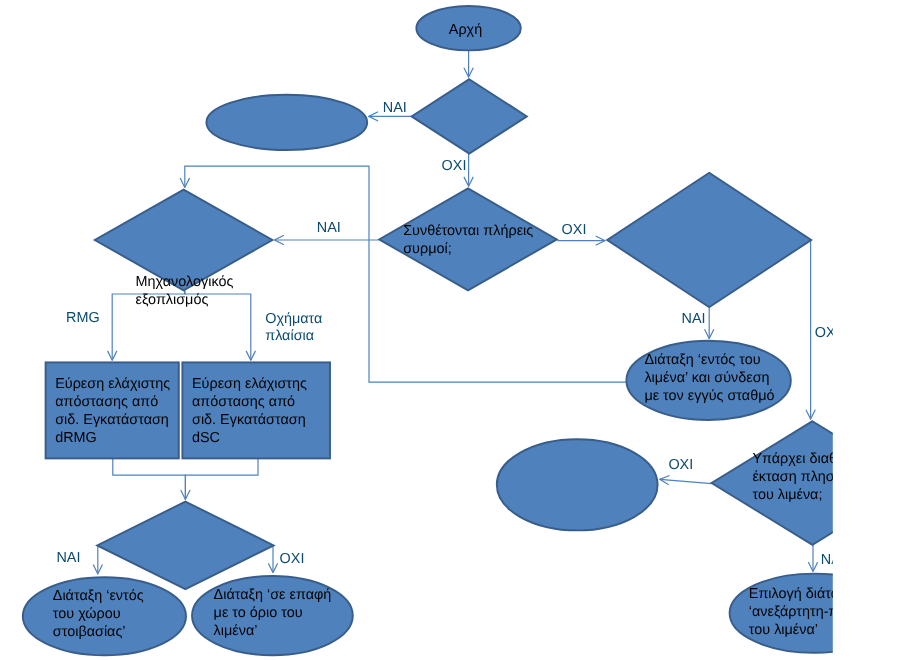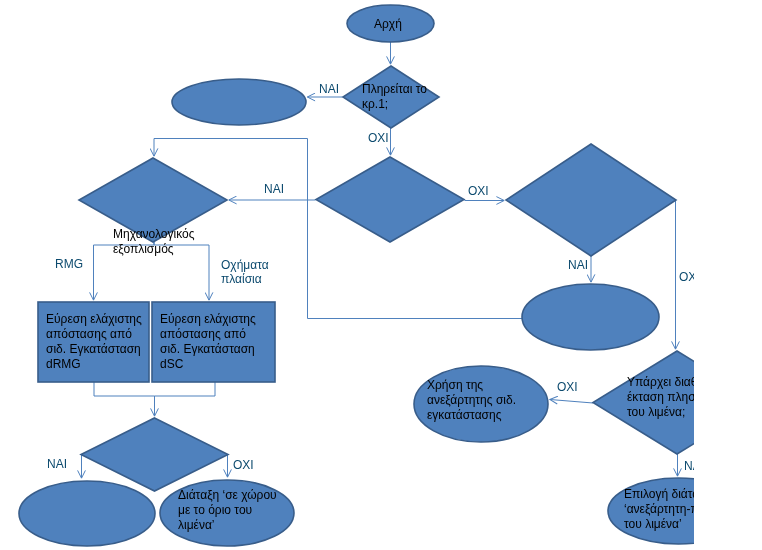--- a/index.html
+++ b/index.html
@@ -55,41 +55,44 @@
         <ellipse cx="590.5" cy="317" rx="68.5" ry="33" class="node-shape"></ellipse>
         <polygon points="154.5,418 228,454.5 154.5,491 81,454.5" class="node-shape"></polygon>
         <ellipse cx="87" cy="513.5" rx="68" ry="32.5" class="node-shape"></ellipse>
         <ellipse cx="227" cy="513" rx="67" ry="33" class="node-shape"></ellipse>
         <polygon points="677,351 761,402.5 677,454 593,402.5" class="node-shape"></polygon>
         <ellipse cx="481" cy="404" rx="67" ry="38" class="node-shape"></ellipse>
         <ellipse cx="678.5" cy="511" rx="70.5" ry="33" class="node-shape"></ellipse>
       </g>
   </svg>
 <div class="node-label" style="left: 374px; top: 17px;">Αρχή</div>
-    <div class="node-label" style="left: 362px; top: 82px;">Πληρείται το
-κρ.1;</div>
     <div class="node-label" style="left: 113px; top: 185px; margin-top: 42px;">Μηχανολογικός
 εξοπλισμός</div>
+    <div class="node-label" style="left: 336px; top: 185px;">Συνθέτονται πλήρεις
+συρμοί;</div>
     <div class="node-label" style="left: 46px; top: 312px;">Εύρεση ελάχιστης
 απόστασης από
 σιδ. Εγκατάσταση
 dRMG</div>
     <div class="node-label" style="left: 160px; top: 312px;">Εύρεση ελάχιστης
 απόστασης από
 σιδ. Εγκατάσταση
 dSC</div>
-    <div class="node-label" style="left: 178px; top: 488px;">Διάταξη ‘σε χώρου
+    <div class="node-label" style="left: 537px; top: 292px;">Διάταξη ‘εντός του
+λιμένα’ και σύνδεση
+με τον εγγύς σταθμό</div>
+    <div class="node-label" style="left: 44px; top: 489px;">Διάταξη ‘εντός
+του χώρου
+στοιβασίας’</div>
+    <div class="node-label" style="left: 178px; top: 488px;">Διάταξη ‘σε επαφή
 με το όριο του
 λιμένα’</div>
     <div class="node-label" style="left: 627px; top: 375px;">Υπάρχει διαθέσιμη
 έκταση πλησίον
 του λιμένα;</div>
-    <div class="node-label" style="left: 427px; top: 378px;">Χρήση της
-ανεξάρτητης σιδ.
-εγκατάστασης</div>
     <div class="node-label" style="left: 624px; top: 487px;">Επιλογή διάταξης
 ‘ανεξάρτητη-πλησίον
 του λιμένα’</div>
     <div class="edge-label" style="left: 319px; top: 82px;">ΝΑΙ</div>
     <div class="edge-label" style="left: 368px; top: 131px;">ΟΧΙ</div>
     <div class="edge-label" style="left: 264px; top: 182px;">ΝΑΙ</div>
     <div class="edge-label" style="left: 468px; top: 184px;">ΟΧΙ</div>
     <div class="edge-label" style="left: 55px; top: 257px;">RMG</div>
     <div class="edge-label" style="left: 221px; top: 258px;">Οχήματα
 πλαίσια</div>

